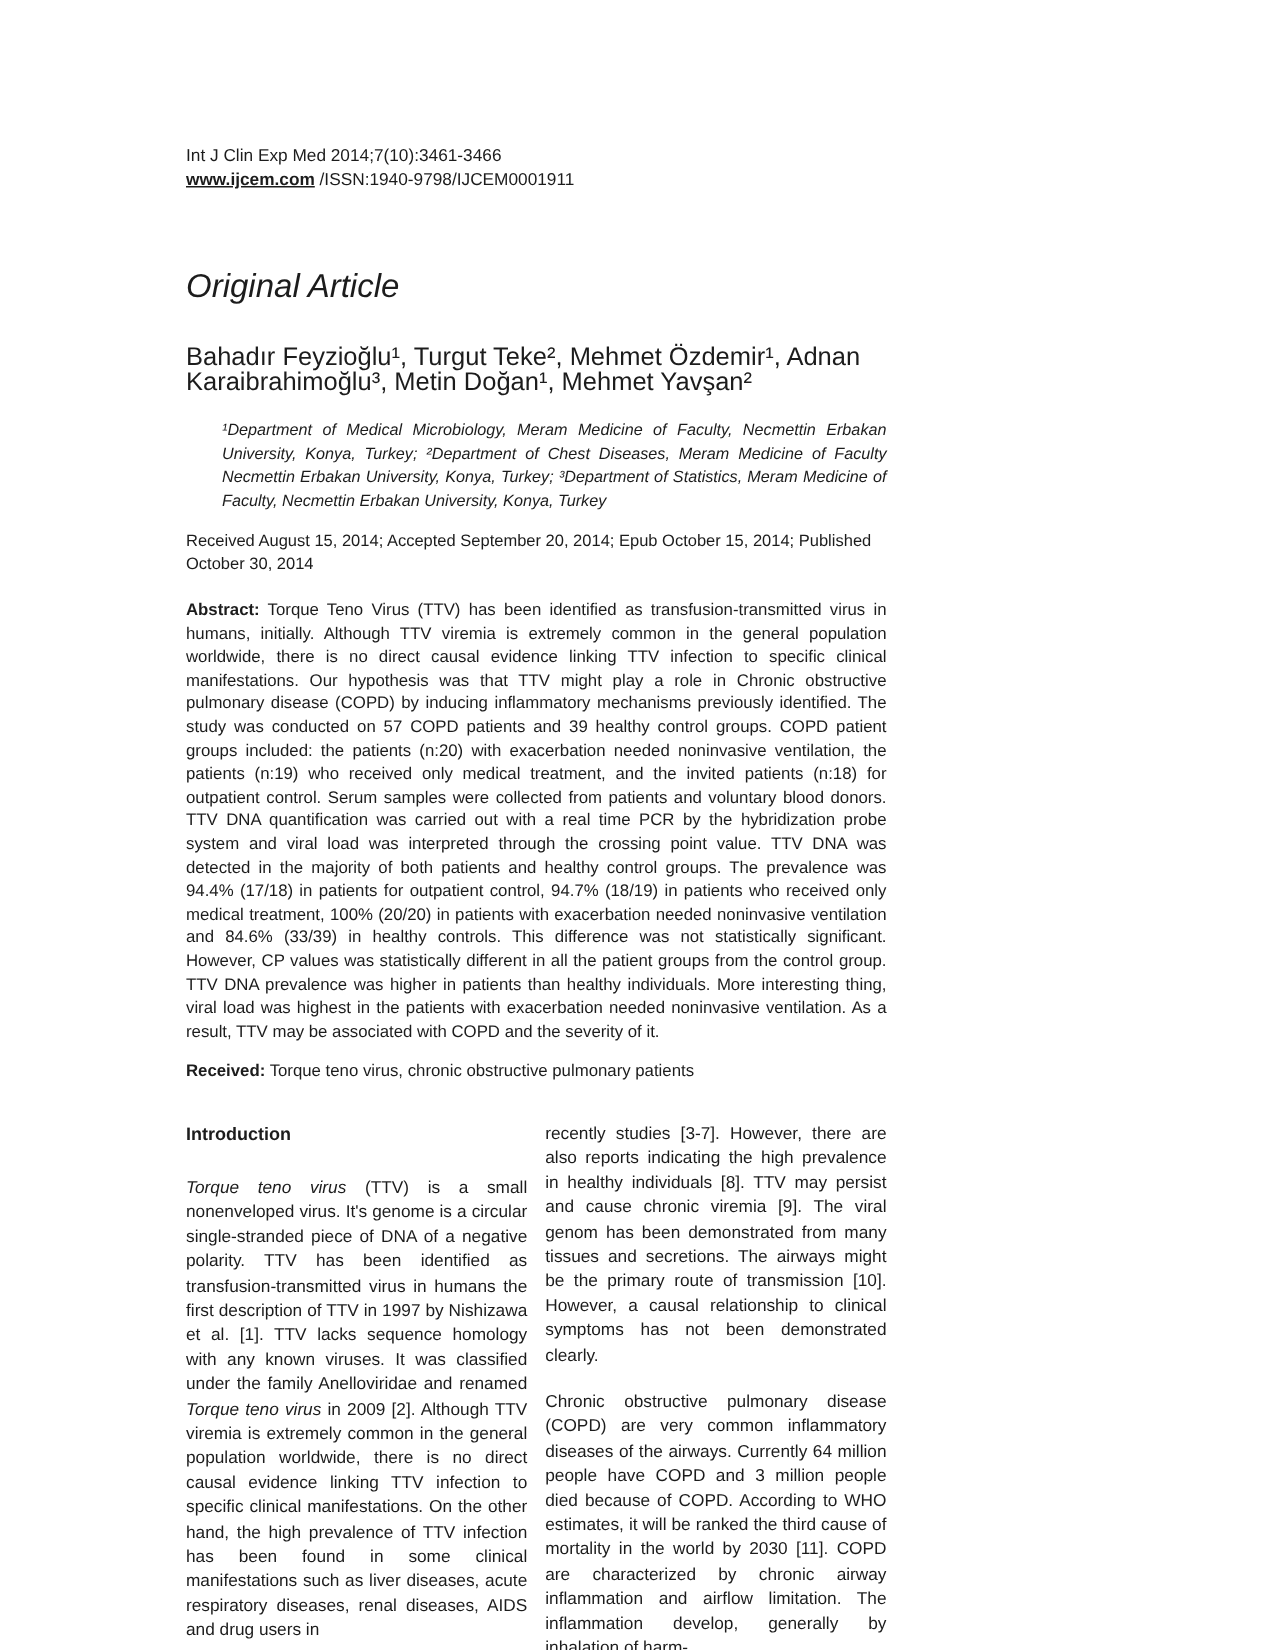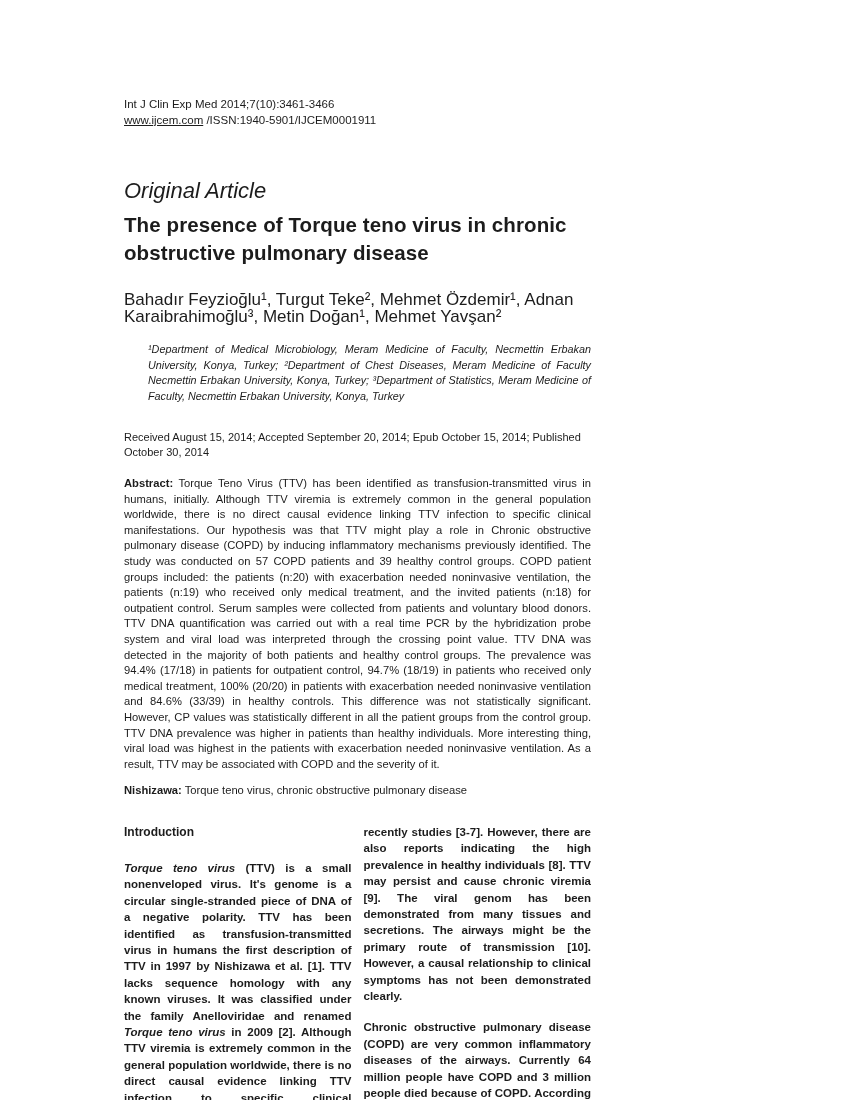--- a/index.html
+++ b/index.html
@@ -9,72 +9,71 @@
     color: #1c1c1c;
     overflow: hidden;
   }
   .page {
     box-sizing: border-box;
     width: 714px; height: 1100px;
     padding: 96px 123px 30px 124px;
   }
   .citation { font-size: 11.5px; line-height: 16px; }
   .urlline  { font-size: 11.5px; line-height: 16px; }
-  .urlline a { color: #1c1c1c; text-decoration: underline; cursor: pointer; }
+  .urlline a { color: #1c1c1c; text-decoration: underline; cursor: pointer; font-weight: bold; }
   .article-type { margin-top: 50px; font-size: 22px; font-style: italic; line-height: 26px; }
   h1.title {
     margin: 7px 0 0 0;
     font-size: 20.5px; line-height: 27.5px; font-weight: bold;
     letter-spacing: 0.1px;
   }
   .authors { margin-top: 25px; font-size: 17px; line-height: 17px; }
   .affiliations {
     margin-top: 17px; font-size: 10.8px; font-style: italic;
     line-height: 15.5px; text-align: justify; margin-left: 24px;
   }
-  .dates { margin-top: 26px; font-size: 11px; line-height: 15px; }
+  .dates { margin-top: 12px; font-size: 11px; line-height: 15px; }
   .abstract {
     margin: 16px 0 0 0; font-size: 11.2px; line-height: 15.6px;
     text-align: justify;
   }
   .keywords { margin: 11px 0 0 0; font-size: 11.2px; line-height: 15.6px; }
   .bold { font-weight: bold; margin-top: 24px; }
   .italic { font-style: italic; }
   .columns { margin-top: 25px; display: flex; gap: 12px; }
   .col {
     width: 290.5px; font-size: 11.5px; line-height: 16.4px;
     text-align: justify;
   }
   .col h2 { font-size: 12px; font-weight: bold; margin: 0 0 20px 0; line-height: 16px; text-align: left; }
-  .col p { margin: 0 0 15px 0; font-weight: bold; }
+  .col p { margin: 0 0 15px 0; }
   .col p:last-child { margin-bottom: 0; }
 </style>
 </head>
 <body>
 
 <div class="page">
 
   <header>
     <div class="citation">Int J Clin Exp Med 2014;7(10):3461-3466</div>
-    <div class="urlline"><a href="#">www.ijcem.com</a><span> /ISSN:1940-5901/IJCEM0001911</span></div>
+    <div class="urlline"><a href="#">www.ijcem.com</a><span> /ISSN:1940-9798/IJCEM0001911</span></div>
   </header>
 
   <div class="article-type">Original Article</div>
 
-  <h1 class="title">The presence of Torque teno virus in chronic obstructive pulmonary disease</h1>
 
   <div class="authors">Bahadır Feyzioğlu¹, Turgut Teke², Mehmet Özdemir¹, Adnan Karaibrahimoğlu³, Metin Doğan¹, Mehmet Yavşan²</div>
 
   <div class="affiliations">¹Department of Medical Microbiology, Meram Medicine of Faculty, Necmettin Erbakan University, Konya, Turkey; ²Department of Chest Diseases, Meram Medicine of Faculty Necmettin Erbakan University, Konya, Turkey; ³Department of Statistics, Meram Medicine of Faculty, Necmettin Erbakan University, Konya, Turkey</div>
 
   <div class="dates">Received August 15, 2014; Accepted September 20, 2014; Epub October 15, 2014; Published October 30, 2014</div>
 
   <p class="abstract"><span class="bold">Abstract:</span><span> Torque Teno Virus (TTV) has been identified as transfusion-transmitted virus in humans, initially. Although TTV viremia is extremely common in the general population worldwide, there is no direct causal evidence linking TTV infection to specific clinical manifestations. Our hypothesis was that TTV might play a role in Chronic obstructive pulmonary disease (COPD) by inducing inflammatory mechanisms previously identified. The study was conducted on 57 COPD patients and 39 healthy control groups. COPD patient groups included: the patients (n:20) with exacerbation needed noninvasive ventilation, the patients (n:19) who received only medical treatment, and the invited patients (n:18) for outpatient control. Serum samples were collected from patients and voluntary blood donors. TTV DNA quantification was carried out with a real time PCR by the hybridization probe system and viral load was interpreted through the crossing point value. TTV DNA was detected in the majority of both patients and healthy control groups. The prevalence was 94.4% (17/18) in patients for outpatient control, 94.7% (18/19) in patients who received only medical treatment, 100% (20/20) in patients with exacerbation needed noninvasive ventilation and 84.6% (33/39) in healthy controls. This difference was not statistically significant. However, CP values was statistically different in all the patient groups from the control group. TTV DNA prevalence was higher in patients than healthy individuals. More interesting thing, viral load was highest in the patients with exacerbation needed noninvasive ventilation. As a result, TTV may be associated with COPD and the severity of it.</span></p>
 
-  <p class="keywords"><span class="bold">Nishizawa:</span><span> Torque teno virus, chronic obstructive pulmonary disease</span></p>
+  <p class="keywords"><span class="bold">Received:</span><span> Torque teno virus, chronic obstructive pulmonary patients</span></p>
 
   <div class="columns">
 
     <div class="col">
       <h2>Introduction</h2>
       <p><span class="italic">Torque teno virus</span><span> (TTV) is a small nonenveloped virus. It's genome is a circular single-stranded piece of DNA of a negative polarity. TTV has been identified as transfusion-transmitted virus in humans the first description of TTV in 1997 by Nishizawa et al. [1]. TTV lacks sequence homology with any known viruses. It was classified under the family Anelloviridae and renamed </span><span class="italic">Torque teno virus</span><span> in 2009 [2]. Although TTV viremia is extremely common in the general population worldwide, there is no direct causal evidence linking TTV infection to specific clinical manifestations. On the other hand, the high prevalence of TTV infection has been found in some clinical manifestations such as liver diseases, acute respiratory diseases, renal diseases, AIDS and drug users in</span></p>
     </div>
 
     <div class="col">
       <p>recently studies [3-7]. However, there are also reports indicating the high prevalence in healthy individuals [8]. TTV may persist and cause chronic viremia [9]. The viral genom has been demonstrated from many tissues and secretions. The airways might be the primary route of transmission [10]. However, a causal relationship to clinical symptoms has not been demonstrated clearly.</p>

